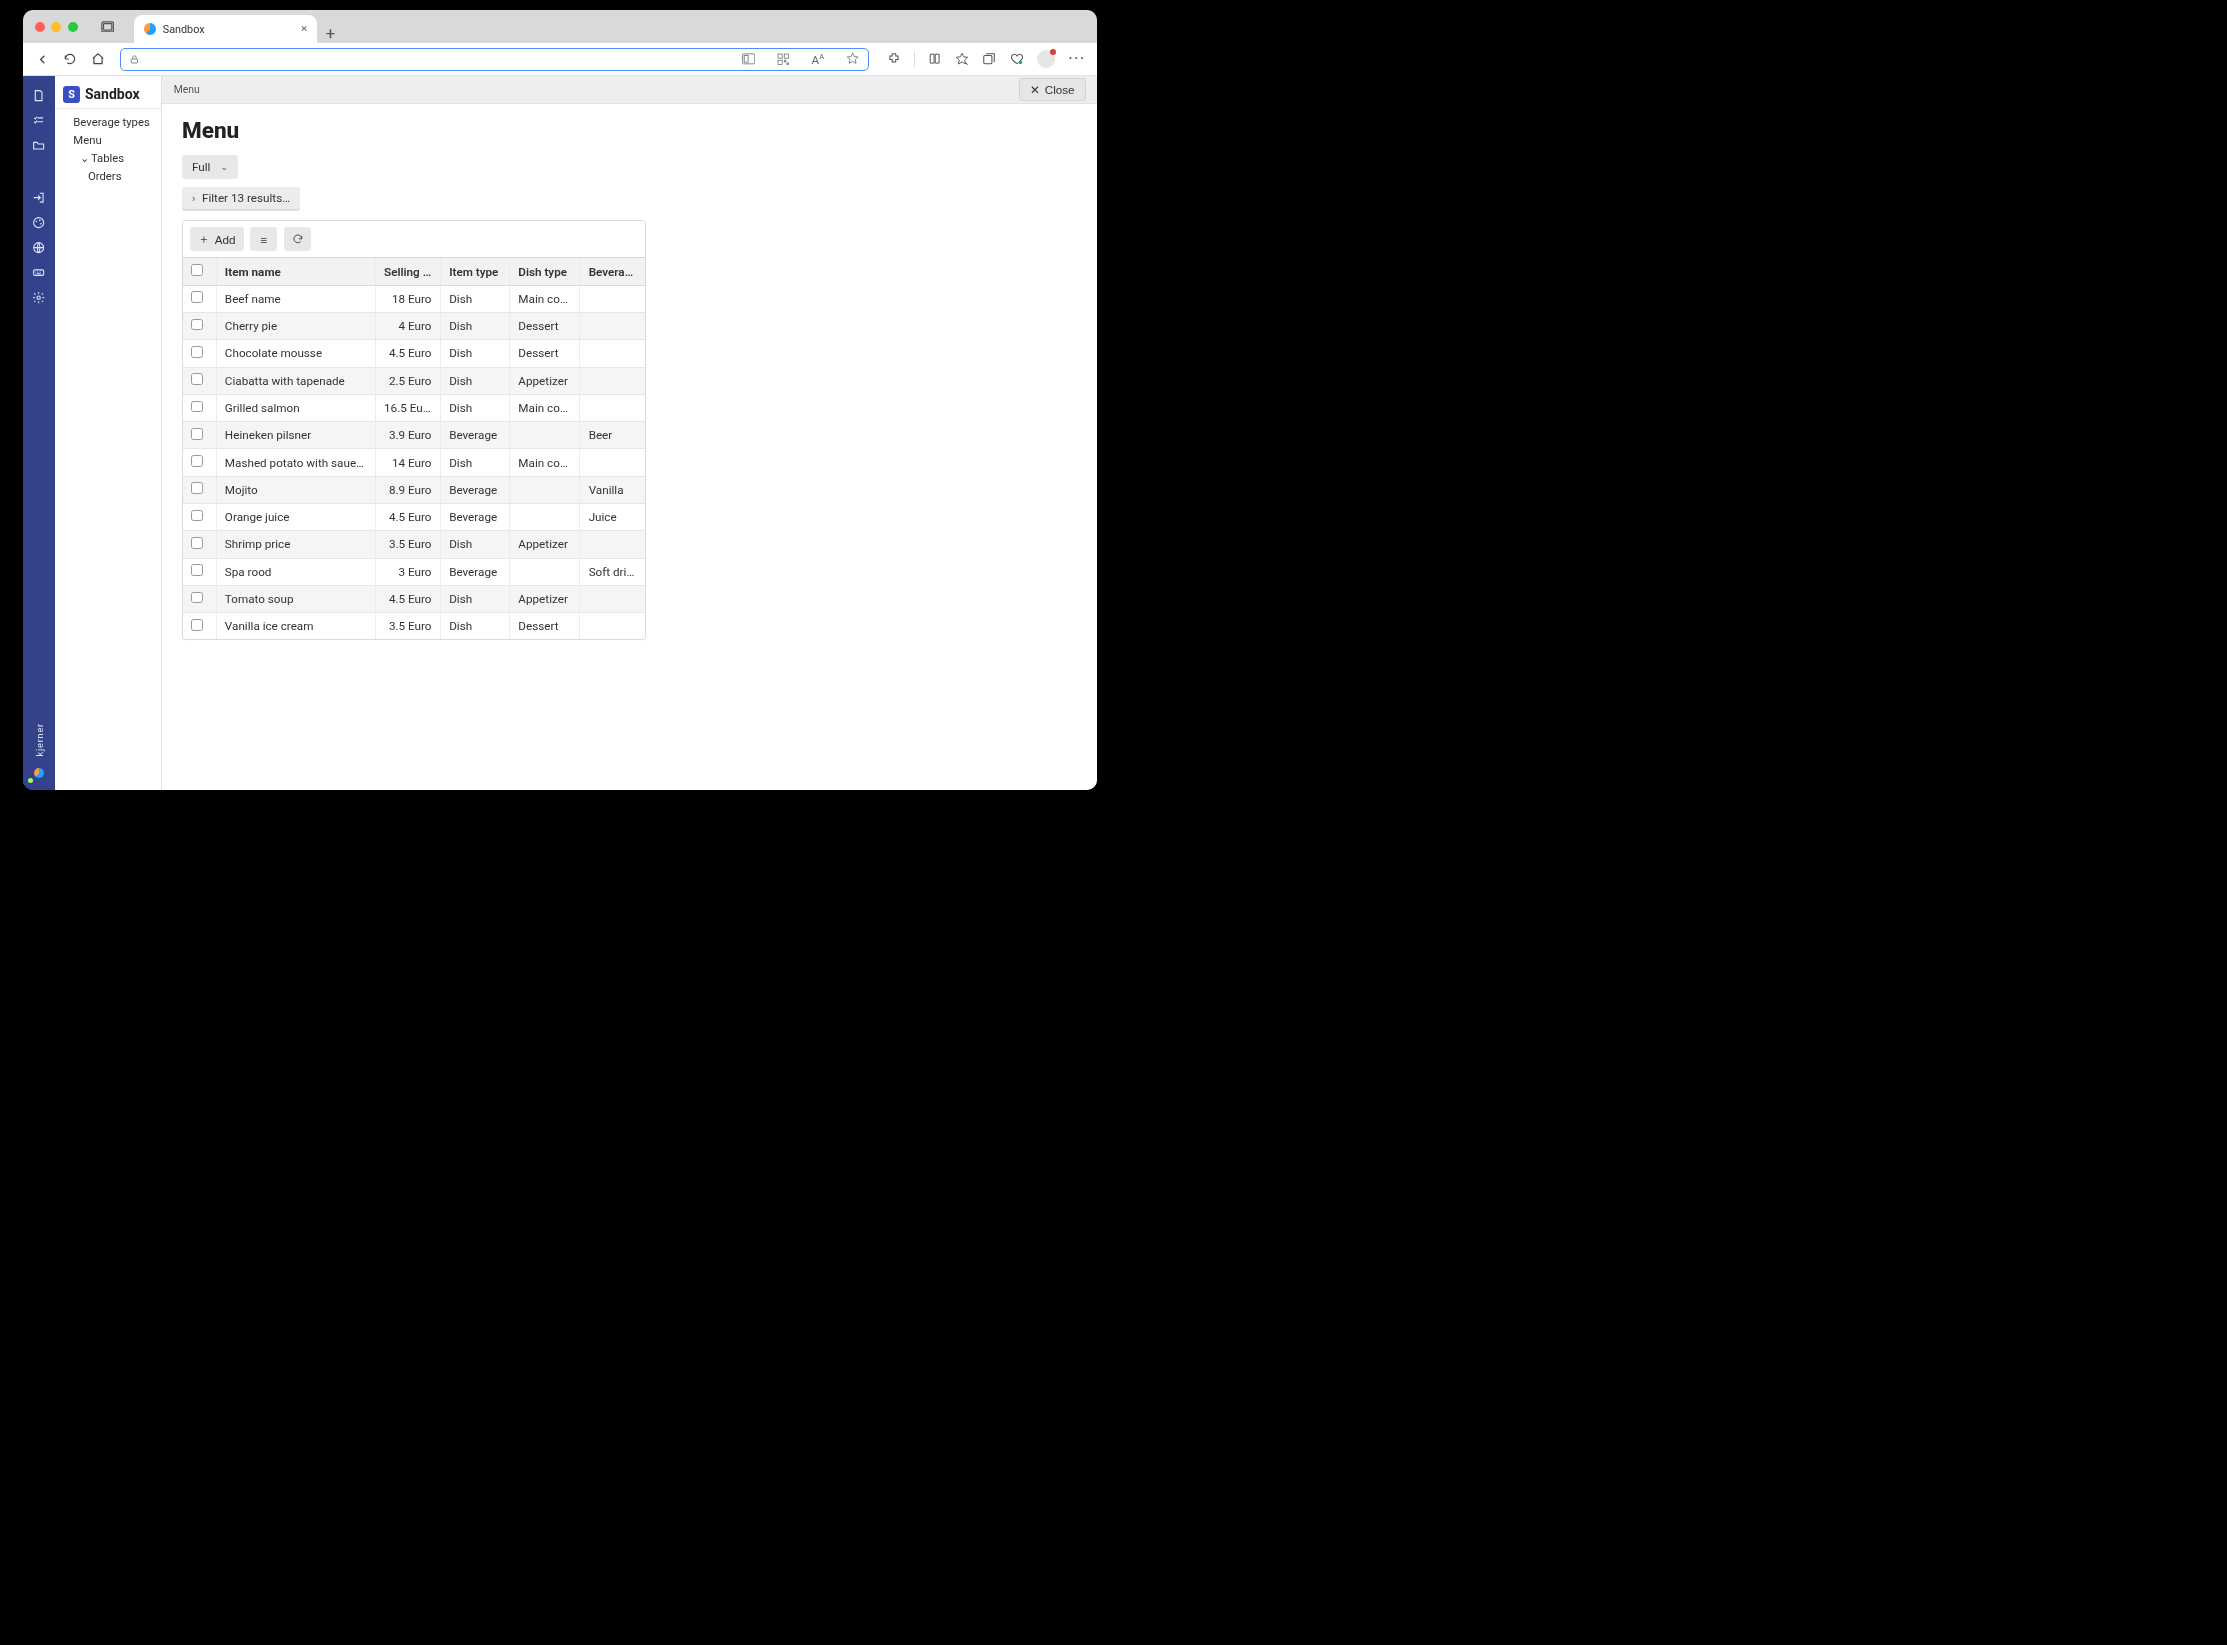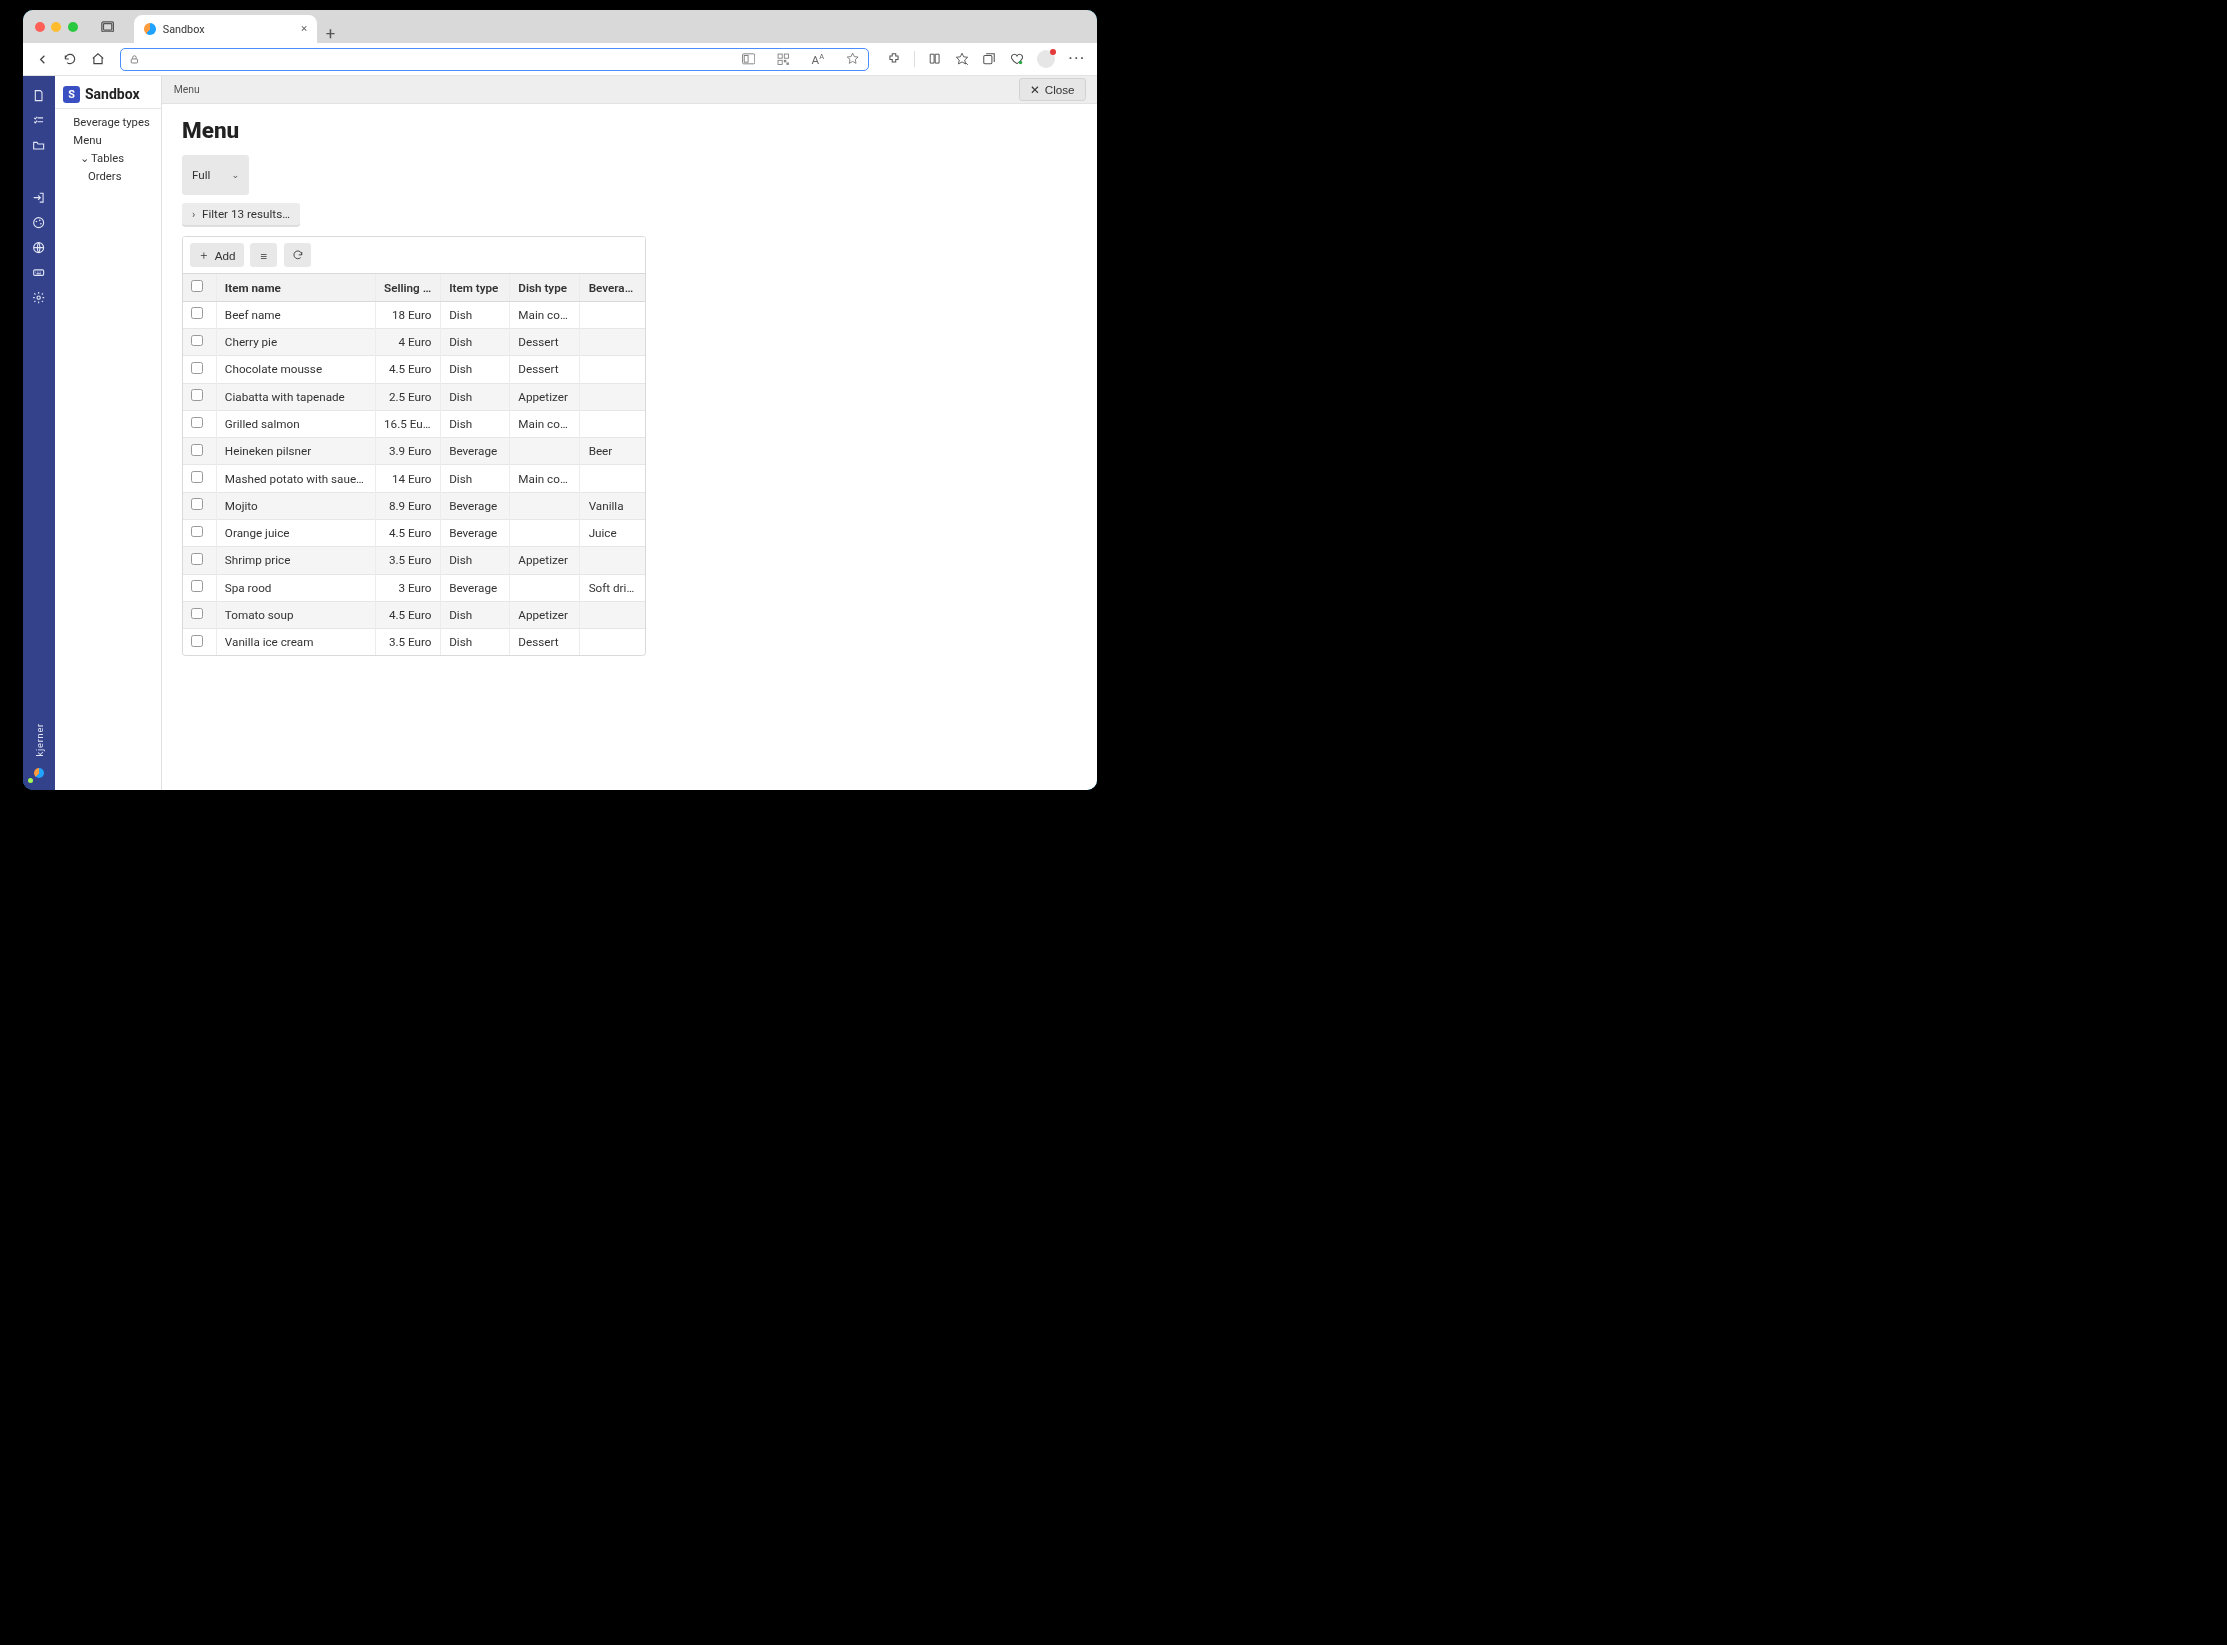--- a/index.html
+++ b/index.html
@@ -42,21 +42,21 @@
 .tree-item{padding:2.5px 8.3px 2.5px 18.3px;cursor:pointer;}
 .tree-item.caret{padding-left:25px;}
 .caret-ico{display:inline-block;width:8.3px;}
 .tree-sub{padding-left:33px;}
 .content{flex:1;background:#fff;display:flex;flex-direction:column;overflow:auto;}
 .crumbbar{background:#eeeeee;height:28px;display:flex;align-items:center;padding:0 11.7px;justify-content:space-between;border-bottom:0.8px solid #e2e2e2;}
 .crumb{font-size:10.4px;color:#555;}
 .closebtn{background:#e6e6e6;border:0.8px solid #d2d2d2;border-radius:3.3px;padding:3.3px 10px;display:flex;align-items:center;gap:5px;font-size:11.7px;color:#333;cursor:pointer;}
 .main{padding:13.3px 20px;}
 .h1{font-size:22.5px;font-weight:800;color:#222;margin-bottom:11.7px;}
-.chip{display:inline-flex;align-items:center;gap:21px;background:#e8e8e8;border-radius:3.3px;padding:13px 10px;font-size:11.7px;color:#333;margin-bottom:8.3px;cursor:pointer;}
+.chip{display:inline-flex;align-items:center;gap:10px;background:#e8e8e8;border-radius:3.3px;padding:5px 10px;font-size:11.7px;color:#333;margin-bottom:8.3px;cursor:pointer;}
 .chevd{font-size:9.2px;color:#555;}
 .filterchip{display:inline-flex;align-items:center;gap:6.7px;background:#ececec;border-radius:3.3px;padding:4.2px 10px;font-size:11.7px;color:#333;margin-bottom:10px;cursor:pointer;box-shadow:inset 0 -0.8px 0 #d6d6d6, 0 0.8px 0 #d6d6d6;}
 .chevr{font-size:10.8px;color:#555;}
 .tablewrap{border:0.8px solid #d9d9d9;border-radius:3.3px;overflow:hidden;width:464px;}
 .toolbar{padding:6.7px;background:#fff;display:flex;gap:6.7px;}
 .tbtn{background:#e8e8e8;border-radius:3.3px;padding:4.2px 8.3px;display:flex;align-items:center;gap:5px;font-size:11.7px;color:#333;cursor:pointer;border:none;}
 .iconbtn{width:27px;padding:4.2px 0;justify-content:center;}
 table{border-collapse:collapse;width:100%;font-size:11.7px;color:#333;table-layout:fixed;}
 th,td{padding:5.8px 8.3px;text-align:left;border-top:0.8px solid #e6e6e6;white-space:nowrap;overflow:hidden;text-overflow:ellipsis;}
 thead th{background:#f2f2f2;font-weight:600;border-top:0.8px solid #d9d9d9;border-bottom:0.8px solid #d9d9d9;}

